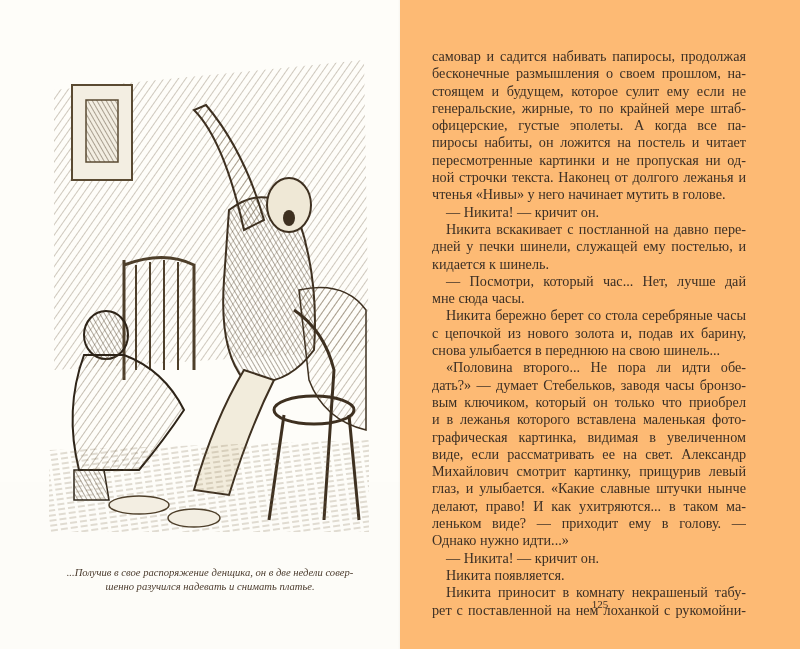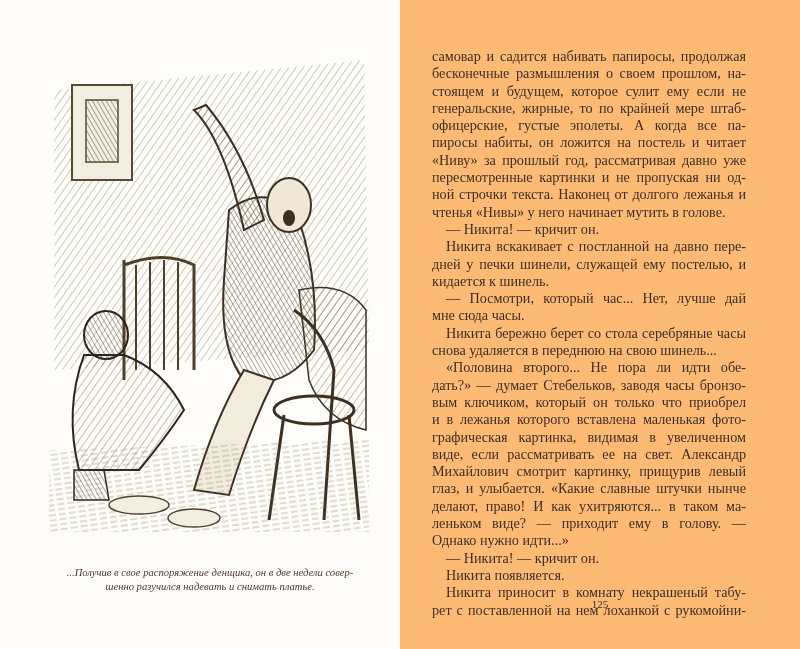--- a/index.html
+++ b/index.html
@@ -105,32 +105,32 @@
   <div class="gutter"></div>
 
   <div class="right-page">
     <div class="text-col" id="text-col">
         <span class="line">самовар и садится набивать папиросы, продолжая</span>
         <span class="line">бесконечные размышления о своем прошлом, на-</span>
         <span class="line">стоящем и будущем, которое сулит ему если не</span>
         <span class="line">генеральские, жирные, то по крайней мере штаб-</span>
         <span class="line">офицерские, густые эполеты. А когда все па-</span>
         <span class="line">пиросы набиты, он ложится на постель и читает</span>
-        <span class="line">«Ниву» за прошлый год, рассматривая давно уже</span>
         <span class="line">пересмотренные картинки и не пропуская ни од-</span>
         <span class="line">ной строчки текста. Наконец от долгого лежанья и</span>
         <span class="line last">чтенья «Нивы» у него начинает мутить в голове.</span>
         <span class="line indent last">— Никита! — кричит он.</span>
         <span class="line indent">Никита вскакивает с постланной на давно пере-</span>
         <span class="line">дней у печки шинели, служащей ему постелью, и</span>
         <span class="line last">кидается к шинель.</span>
         <span class="line indent">— Посмотри, который час... Нет, лучше дай</span>
         <span class="line last">мне сюда часы.</span>
         <span class="line indent">Никита бережно берет со стола серебряные часы</span>
-        <span class="line last">снова удаляется в переднюю на свою шинель...</span>
+        <span class="line">с цепочкой из нового золота и, подав их барину,</span>
+        <span class="line last">снова улыбается в переднюю на свою шинель...</span>
         <span class="line indent">«Половина второго... Не пора ли идти обе-</span>
         <span class="line">дать?» — думает Стебельков, заводя часы бронзо-</span>
         <span class="line">вым ключиком, который он только что приобрел</span>
         <span class="line">и в лежанья которого вставлена маленькая фото-</span>
         <span class="line">графическая картинка, видимая в увеличенном</span>
         <span class="line">виде, если рассматривать ее на свет. Александр</span>
         <span class="line">Михайлович смотрит картинку, прищурив левый</span>
         <span class="line">глаз, и улыбается. «Какие славные штучки нынче</span>
         <span class="line">делают, право! И как ухитряются... в таком ма-</span>
         <span class="line">леньком виде? — приходит ему в голову. —</span>

